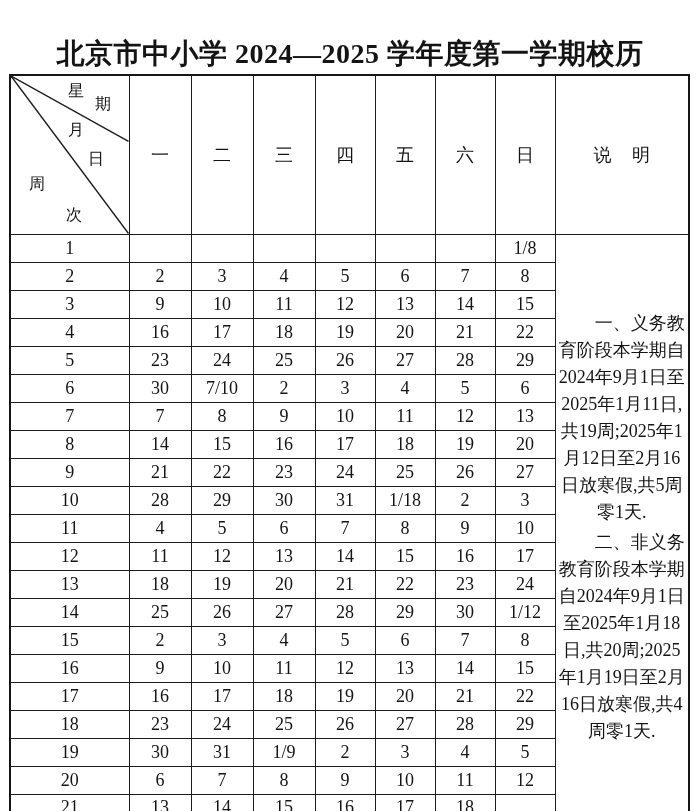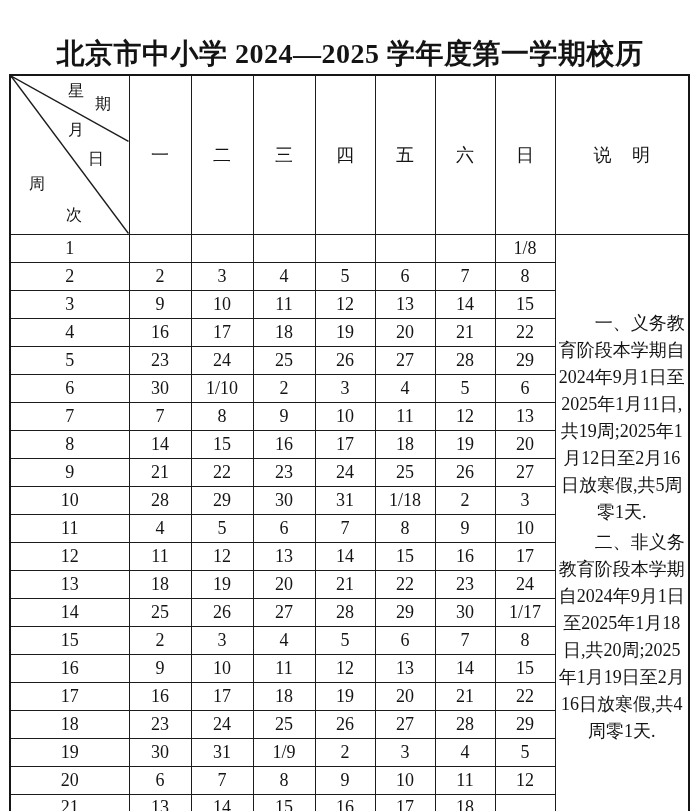--- a/index.html
+++ b/index.html
@@ -167,21 +167,21 @@
           <td>24</td>
           <td>25</td>
           <td>26</td>
           <td>27</td>
           <td>28</td>
           <td>29</td>
         </tr>
         <tr>
           <td>6</td>
           <td>30</td>
-          <td>1/10</td>
+          <td>7/10</td>
           <td>2</td>
           <td>3</td>
           <td>4</td>
           <td>5</td>
           <td>6</td>
         </tr>
         <tr>
           <td>7</td>
           <td>7</td>
           <td>8</td>
@@ -252,21 +252,21 @@
           <td>24</td>
         </tr>
         <tr>
           <td>14</td>
           <td>25</td>
           <td>26</td>
           <td>27</td>
           <td>28</td>
           <td>29</td>
           <td>30</td>
-          <td>1/17</td>
+          <td>1/12</td>
         </tr>
         <tr>
           <td>15</td>
           <td>2</td>
           <td>3</td>
           <td>4</td>
           <td>5</td>
           <td>6</td>
           <td>7</td>
           <td>8</td>

